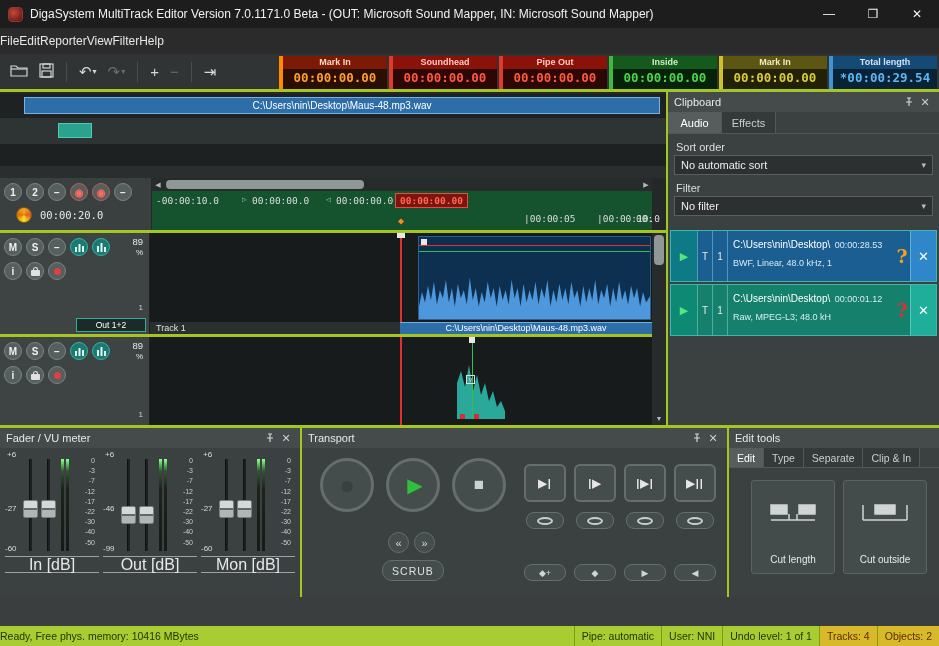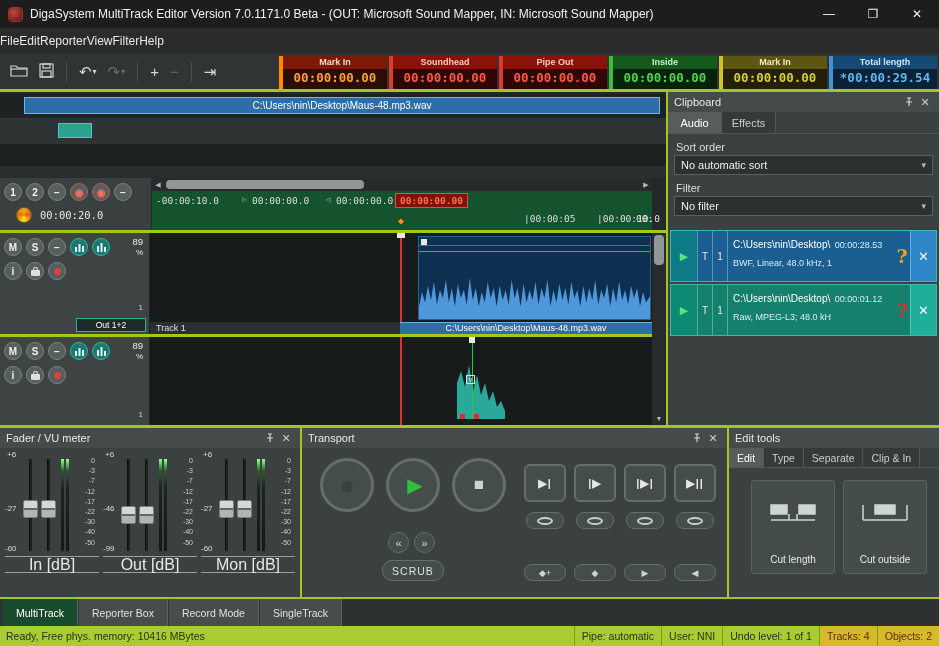--- a/index.html
+++ b/index.html
@@ -232,21 +232,21 @@
 
   
   .tabbar{position:absolute;left:0;top:597px;width:100%;height:29px;background:#2d3131;
     border-top:2px solid #a3c622;display:flex;align-items:stretch;padding-left:2px}
   .btab{padding:0 13px;display:flex;align-items:center;font-size:10.5px;background:#474d4d;color:#e0e0e0;
     border-right:1px solid #5c6262;border-left:1px solid #303434}
   .btab.active{background:#184a2c;color:#fff}
 
   .statusbar{position:absolute;left:0;top:626px;width:100%;height:20px;background:#a9cc33;
     display:flex;align-items:center;font-size:10.5px;color:#1e3300}
-  .st-left{padding-left:6px;flex:1}
+  .st-left{flex:1}
   .st-seg{padding:0 7px;border-left:1px solid #7f9c15;line-height:20px;height:20px;white-space:nowrap}
   .st-chip{background:#d8b92a;color:#5c2d00}
 </style>
 </head>
 <body>
 
 <div class="window">
 
   <div class="titlebar">
     <span class="appicon"></span>
@@ -720,26 +720,20 @@
     </div>
     <div class="et-btn" id="etb1">
       <span class="et-icon"><svg width="48" height="22" viewBox="0 0 48 22" stroke="#cfd4d4" stroke-width="1.5">
             <rect x="14" y="2" width="20" height="9" fill="#cfd4d4"></rect>
             <path d="M2 17 H46 M2 2 V17 M46 2 V17" fill="none"></path>
           </svg></span>
       <span class="et-label">Cut outside</span>
     </div>
   </div>
 
-  <div class="tabbar">
-    <span class="btab active">MultiTrack</span>
-    <span class="btab">Reporter Box</span>
-    <span class="btab">Record Mode</span>
-    <span class="btab">SingleTrack</span>
-  </div>
 
   <div class="statusbar">
     <span class="st-left">Ready, Free phys. memory: 10416 MBytes</span>
     <span class="st-seg">Pipe: automatic</span>
     <span class="st-seg">User: NNI</span>
     <span class="st-seg">Undo level: 1 of 1</span>
     <span class="st-seg st-chip">Tracks: 4</span>
     <span class="st-seg st-chip">Objects: 2</span>
   </div>
 

